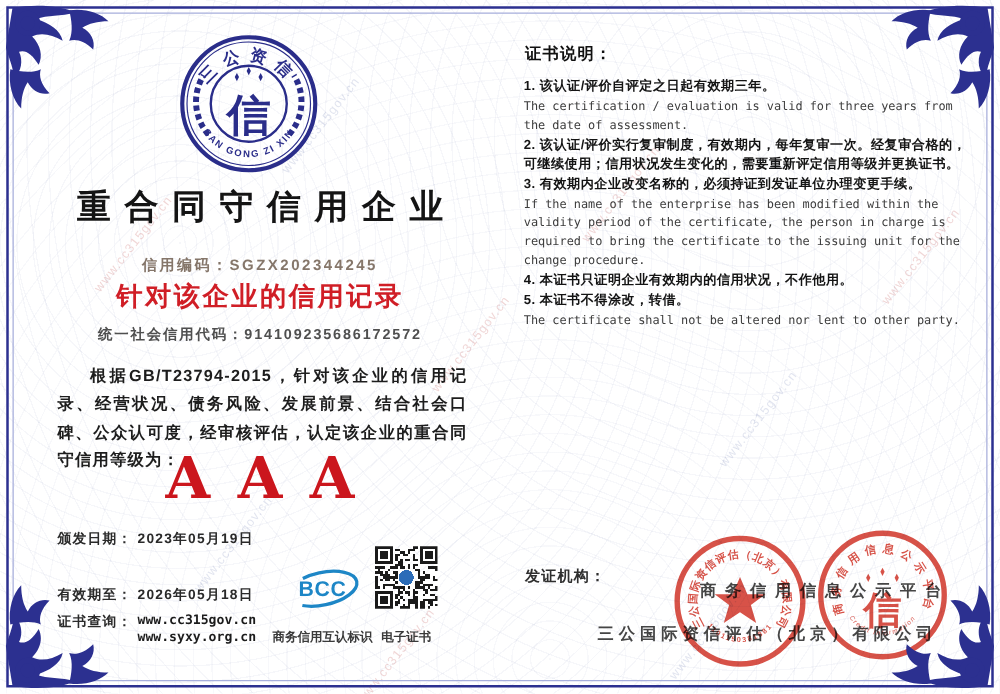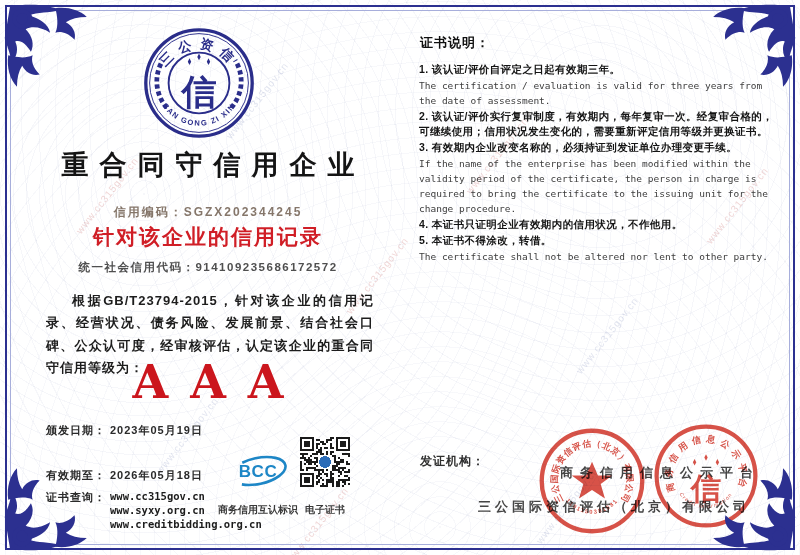--- a/index.html
+++ b/index.html
@@ -168,21 +168,20 @@
     <span class="lbl">颁发日期：</span><span>2023年05月19日</span>
   </div>
   <div class="kv row-expiry">
     <span class="lbl">有效期至：</span><span>2026年05月18日</span>
   </div>
   <div class="kv row-query">
     <span class="lbl">证书查询：</span>
     <span class="urls">
       <span>www.cc315gov.cn</span>
       <span>www.syxy.org.cn</span>
-      <span>www.creditbidding.org.cn</span>
     </span>
   </div>
 
   <div class="bcc">
     <svg viewBox="0 0 64 44" width="64" height="44">
       <ellipse cx="32" cy="22" rx="28" ry="13" fill="none" stroke="#1d86c6" stroke-width="2.6" transform="rotate(-12 32 22)" stroke-dasharray="52 34"></ellipse>
       <text x="32" y="28" text-anchor="middle" font-size="17" font-weight="bold" fill="#1d86c6" font-family="'Liberation Sans',sans-serif" letter-spacing="0.5">BCC</text>
     </svg>
   </div>
   <div class="bcc-caption">商务信用互认标识</div>

